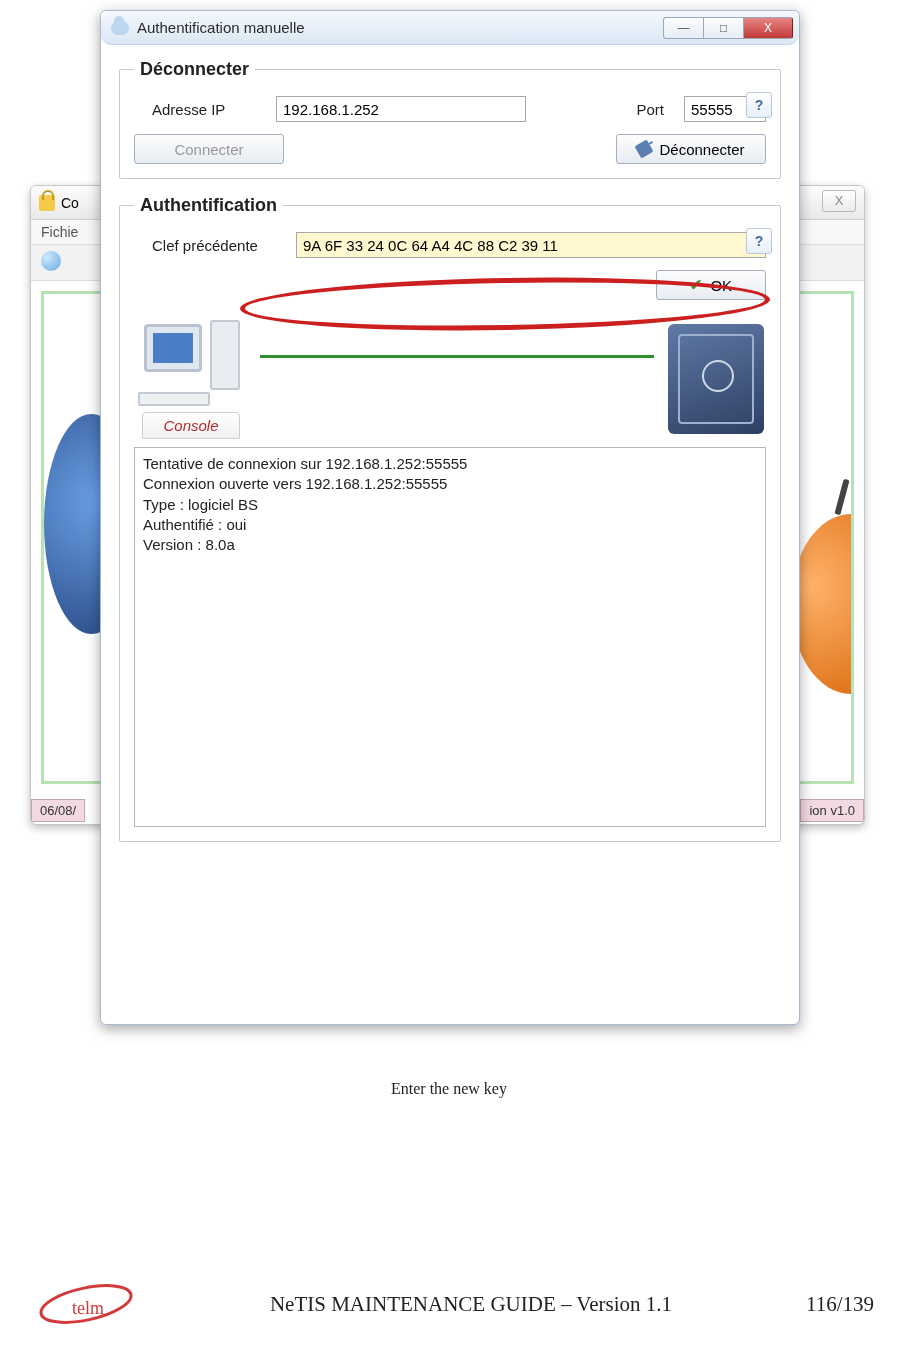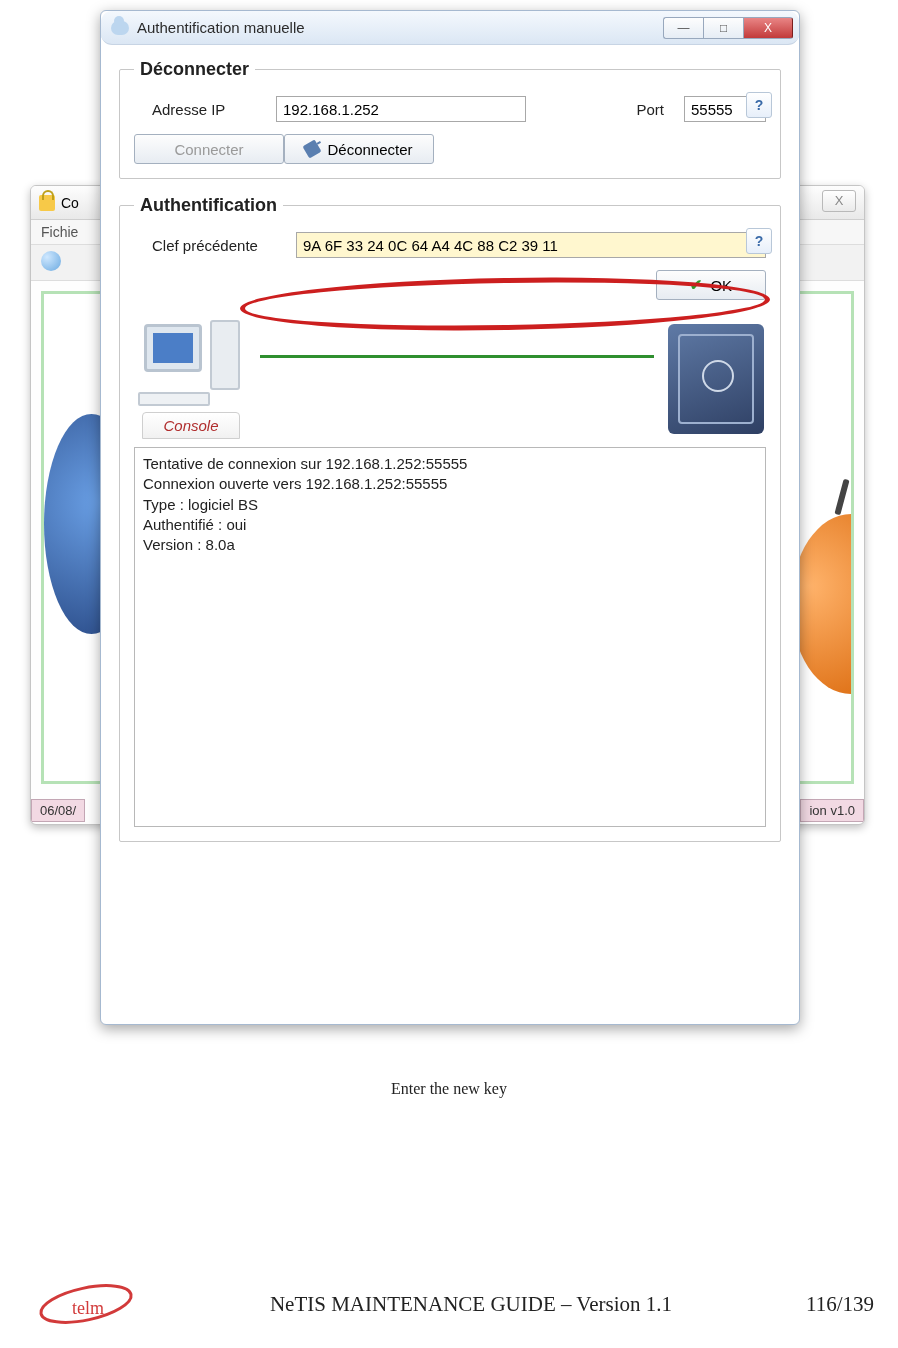--- a/index.html
+++ b/index.html
@@ -112,21 +112,21 @@
   input.txt.yel{background:#fff7cf;}
 
   .btn{
     height:30px;border:1px solid #a4b0bf;background:linear-gradient(#fdfdfd,#e7ecf2);border-radius:3px;padding:0 14px;display:inline-flex;align-items:center;gap:8px;font-size:15px;cursor:default;
   }
   .btn.disabled{color:#9a9a9a;}
   .btn .plug-ic{width:14px;height:14px;background:#5a7fb0;border-radius:2px;transform:rotate(-30deg);position:relative;}
   .btn .plug-ic::after{content:"";position:absolute;right:-4px;top:4px;width:4px;height:2px;background:#5a7fb0;}
   .btn .check-ic{color:#2b9c2b;font-weight:bold;}
 
-  .btn-row{display:flex;justify-content:flex-start;margin-top:2px;}
+  .btn-row{display:flex;justify-content:space-between;gap:18px;margin-top:2px;}
   .btn-row .btn{min-width:150px;justify-content:center;}
 
   .auth-ok-row{display:flex;justify-content:flex-end;margin-top:8px;}
   .auth-ok-row .btn{min-width:110px;justify-content:center;}
 
   .annot-ellipse{
     position:absolute;border:5px solid #cc1f1f;border-radius:50%;pointer-events:none;
     width:530px;height:52px;transform:rotate(-1deg);
   }
 

